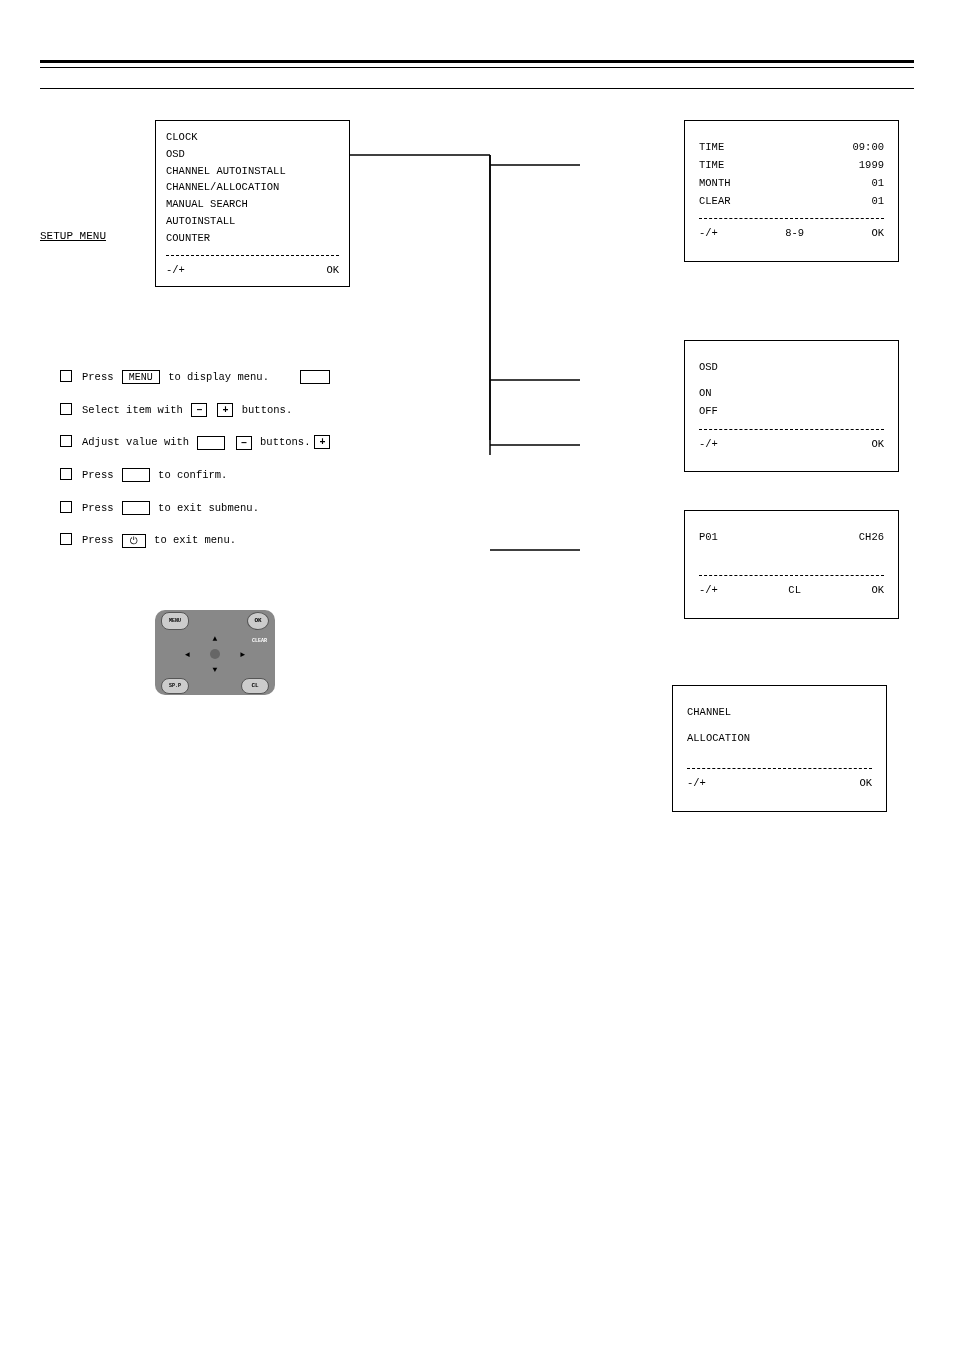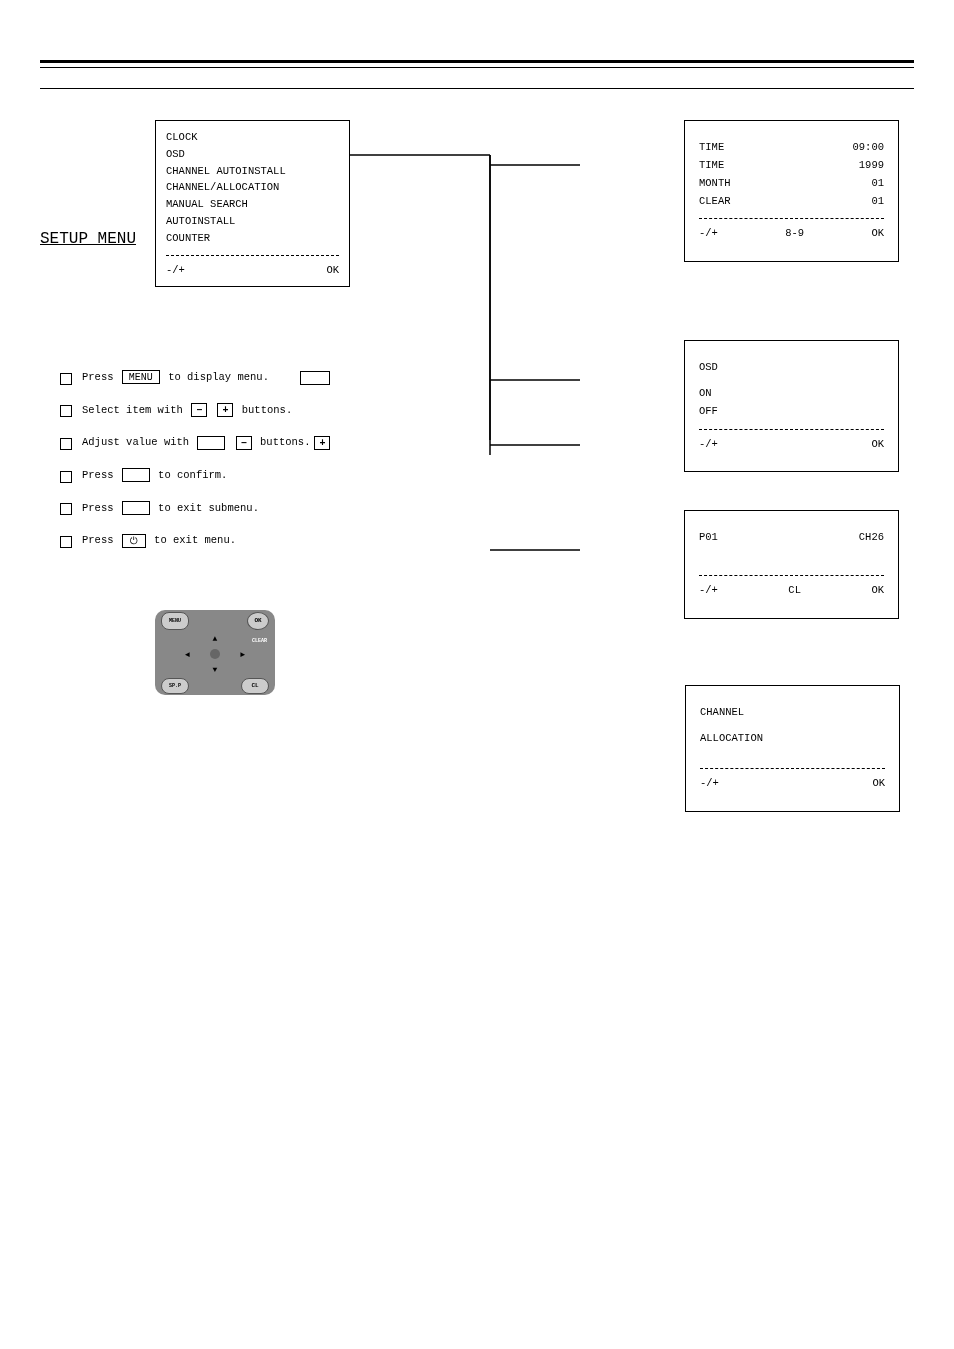--- a/index.html
+++ b/index.html
@@ -99,47 +99,47 @@
 
     
     .ch-alloc-box {
       top: 510px;
       right: 55px;
     }
 
     
     .ch-freq-box {
       top: 685px;
-      right: 54px;
+      right: 67px;
     }
 
     
     .left-section {
       position: absolute;
       top: 230px;
       left: 40px;
     }
 
     .underline-title {
-      font-size: 16px;
+      font-size: 11px;
       font-weight: normal;
       text-decoration: underline;
       margin-bottom: 18px;
     }
 
     
     .desc-items {
       position: absolute;
       top: 370px;
       left: 40px;
     }
 
     .desc-item {
       display: flex;
-      align-items: flex-end;
+      align-items: flex-start;
       margin-bottom: 18px;
       font-size: 10.5px;
       line-height: 1.4;
       padding-left: 20px;
     }
 
     .square-icon {
       width: 12px;
       height: 12px;
       border: 1.5px solid #000;

